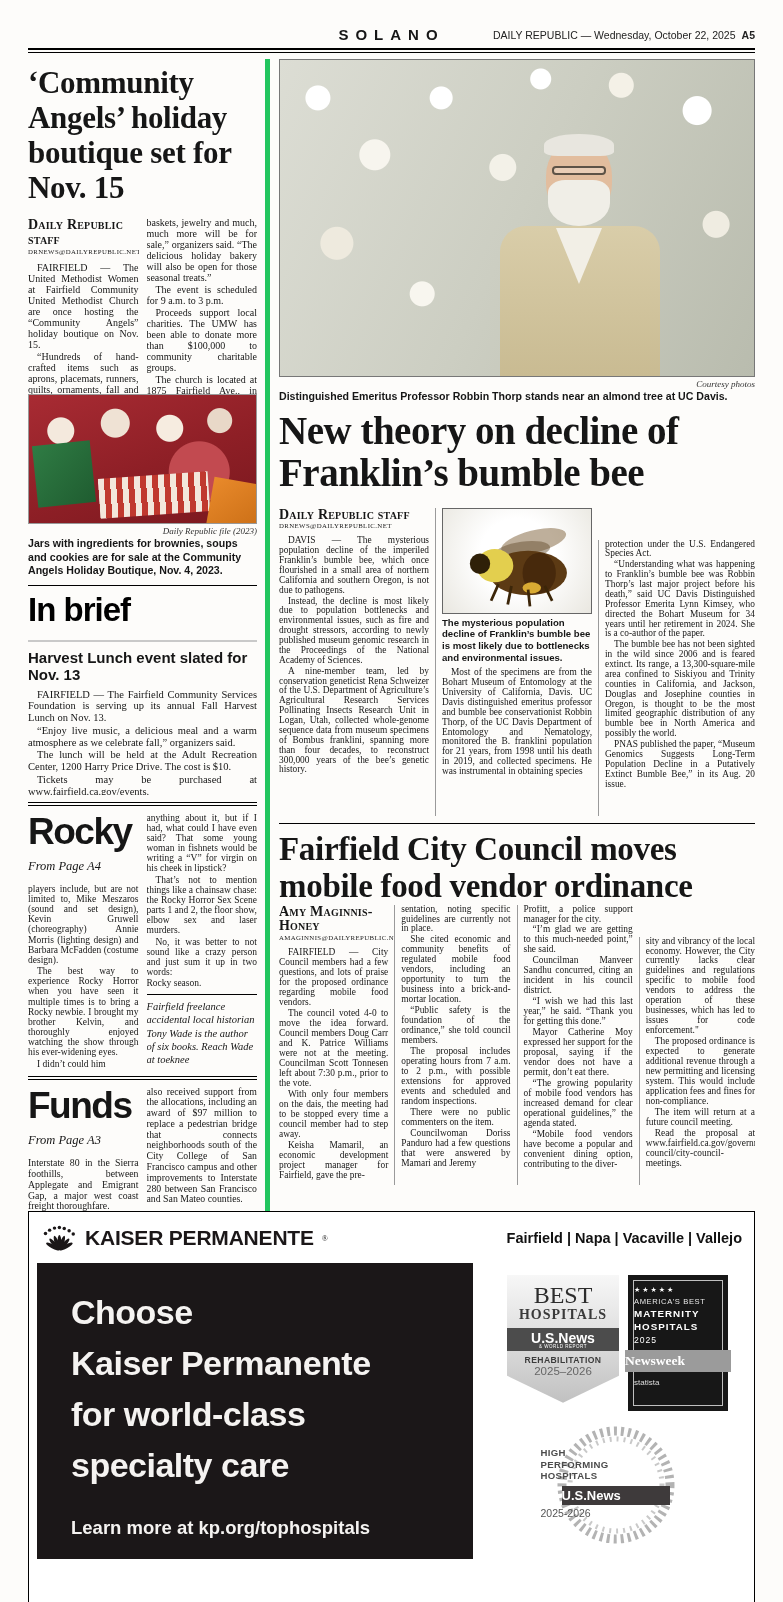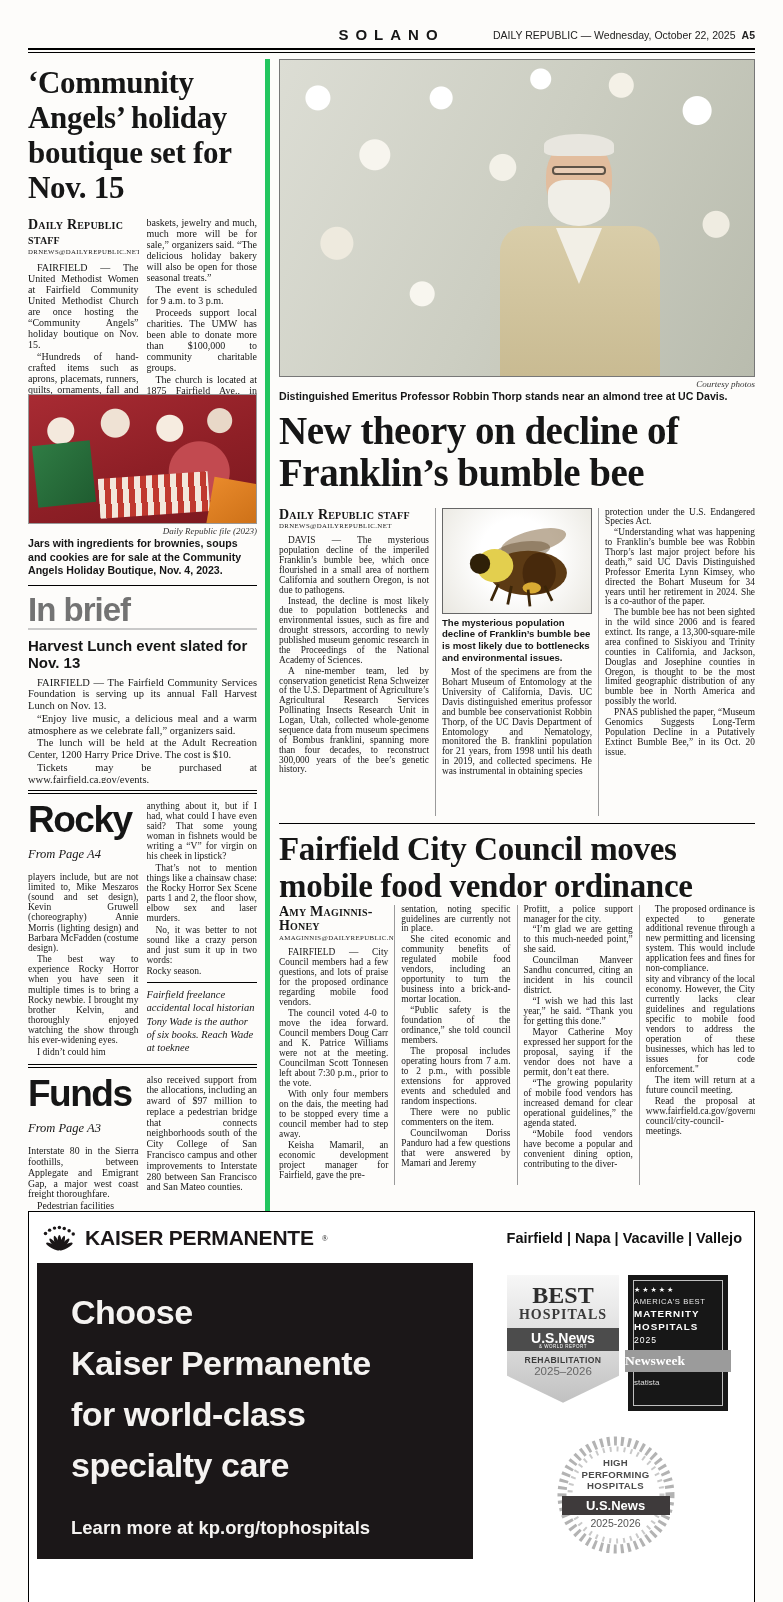--- a/index.html
+++ b/index.html
@@ -26,21 +26,21 @@
   
   .content { display:flex; height:1152px; overflow:hidden; }
   .col-left { width:242px; padding-right:8px; border-right:5px solid #22c55e; overflow:hidden; }
   .col-right { flex:1; padding-left:9px; overflow:hidden; }
 
   .cols2 { display:flex; gap:8px; }
   .cols2 .tcol { flex:1; overflow:hidden; }
   .cols3, .cols4 { display:flex; }
   .cols3 .tcol, .cols4 .tcol { flex:1; overflow:hidden; padding:0 6px; }
   .cols3 .tcol:first-child, .cols4 .tcol:first-child { padding-left:0; }
-  .cols3 .tcol:last-child, .cols4 .tcol:last-child { padding-right:0; }
+  .cols3 .tcol:last-child, .cols4 .tcol:last-child { padding-right:0;margin-top:32px; }
   .cols3 .tcol + .tcol, .cols4 .tcol + .tcol { border-left:1px solid #9a9a9a; }
 
   p.art { text-indent:9px; text-align:justify; margin:0 0 1px 0; }
   p.ni { text-indent:0; }
 
   .byline-name { font-weight:bold; font-variant:small-caps; font-size:14px; letter-spacing:.2px; }
   .byline-email { font-size:6.8px; letter-spacing:.4px; color:#222; margin-bottom:7px; }
 
   .credit { text-align:right; font-style:italic; font-size:9px; color:#333; margin:2px 0 1px; }
   .photo-caption {
@@ -68,21 +68,21 @@
       linear-gradient(160deg, #a82b33, #8e1f26 55%, #7a181e);
   }
   .jp-green { position:absolute; left:6px; bottom:18px; width:58px; height:62px; background:linear-gradient(135deg,#2f7c44,#1f5c30); transform:rotate(-6deg); }
   .jp-orange { position:absolute; right:-8px; bottom:-6px; width:54px; height:48px; background:linear-gradient(135deg,#e98a2b,#c96d15); transform:rotate(10deg); }
   .jp-stripe { position:absolute; left:70px; bottom:8px; width:110px; height:40px;
     background:repeating-linear-gradient(90deg,#f3e7dc 0 6px,#c0392f 6px 12px); transform:rotate(-4deg); }
 
   .inbrief-head { display:flex; align-items:flex-end; border-bottom:2px solid #c9c9c9; margin:4px 0 7px; }
   .inbrief-title {
     font-family:"Liberation Sans", sans-serif; font-weight:bold; font-size:33px;
-    letter-spacing:-1px; color:#737373; line-height:1; padding-bottom:2px;
+    letter-spacing:-1px; color:#000000; line-height:1; padding-bottom:14px;
   }
   .harvest-headline { font-family:"Liberation Sans", sans-serif; font-weight:bold; font-size:15px; margin:2px 0 6px; }
   .inbrief-body { height:106px; font-size:10.5px; line-height:1.12; overflow:hidden; }
 
   .sec-title { font-family:"Liberation Sans", sans-serif; font-weight:bold; font-size:37px; letter-spacing:-1.5px; line-height:1.05; }
   .frompage { font-style:italic; font-size:12.5px; margin:9px 0 10px; }
   .rocky-cols { height:256px; font-size:9.5px; line-height:1.07; overflow:hidden; }
   .funds-cols { height:160px; font-size:9.8px; line-height:1.1; overflow:hidden; }
   .tagline { font-style:italic; font-size:10.5px; line-height:1.25; border-top:1px solid #000; margin-top:6px; padding-top:5px; }
 
@@ -135,41 +135,41 @@
   .ad-cta { font-weight:bold; font-size:18.5px; margin-top:26px; }
 
   .ad-badges { position:relative; flex:1; }
   .badge-rehab {
     position:absolute; left:22px; top:12px; width:112px; height:136px; text-align:center;
     font-family:"Liberation Serif", serif;
     background:linear-gradient(180deg,#f7f7f7,#d9d9d9 55%,#bdbdbd);
     clip-path:polygon(0 0,100% 0,100% 74%,50% 94%,0 74%);
     padding-top:8px;
   }
-  .br-best { font-weight:bold; font-size:24px; line-height:1; color:#2d2d2d; }
+  .br-best { font-weight:normal; font-size:24px; line-height:1; color:#2d2d2d; }
   .br-hosp { font-weight:bold; font-size:14px; letter-spacing:1px; color:#3a3a3a; margin-bottom:5px; }
   .usnews-band { background:#4c4c4c; color:#fff; font-family:"Liberation Sans", sans-serif; font-weight:bold; font-size:14px; padding:2px 0; position:relative; }
   .usnews-sub { display:block; font-size:4.5px; letter-spacing:.5px; font-weight:normal; margin-top:-2px; }
   .br-cat { font-family:"Liberation Sans", sans-serif; font-weight:bold; font-size:8.6px; color:#3c3c3c; margin-top:4px; letter-spacing:.4px; }
   .br-years { font-family:"Liberation Sans", sans-serif; font-size:11.5px; color:#666; }
 
   .badge-maternity {
     position:absolute; right:18px; top:12px; width:100px; height:136px; background:#171717;
     padding:5px; font-family:"Liberation Sans", sans-serif; color:#fff; text-align:left;
   }
   .bm-inner { border:1px solid #bfbfbf; height:100%; padding-top:5px; position:relative; }
   .bm-stars { font-size:7px; letter-spacing:2px; color:#fff; }
   .bm-kicker { font-size:7.6px; letter-spacing:.6px; margin-top:3px; color:#e8e8e8; }
   .bm-title { font-weight:bold; font-size:9.8px; letter-spacing:1px; line-height:1.15; margin-top:2px; }
   .bm-year { font-size:8.6px; margin-top:2px; letter-spacing:1px; }
   .bm-ribbon { position:relative; left:-9px; width:calc(100% + 18px); background:#9b9b9b; color:#fff;
     font-family:"Liberation Serif", serif; font-weight:bold; font-size:13.5px; padding:3px 0; margin-top:5px; }
   .bm-statista { font-size:8px; margin-top:6px; color:#ddd; }
 
-  .badge-laurel { position:absolute; left:50%; transform:translateX(-50%); top:168px; width:150px; height:134px; text-align:center; font-family:"Liberation Sans", sans-serif; }
+  .badge-laurel { position:absolute; left:50%; transform:translateX(-50%); top:158px; width:150px; height:134px; font-family:"Liberation Sans", sans-serif; }
   .badge-laurel svg { position:absolute; left:0; top:0; width:100%; height:100%; }
   .bl-text { position:relative; padding-top:26px; }
   .bl-title { font-weight:bold; font-size:9.6px; color:#4c4c4c; line-height:1.2; letter-spacing:.3px; }
   .bl-band { width:108px; margin:4px auto 0; background:#3e3a3b; color:#fff; font-weight:bold; font-size:13px; padding:2px 0; }
   .bl-years { font-size:10.5px; color:#555; margin-top:2px; }
 </style>
 </head>
 <body>
 
 <div class="page">
@@ -296,21 +296,21 @@
               <path d="M60 80 L52 98 M74 82 L70 102 M92 86 L94 104 M110 82 L118 98" stroke="#3c2609" stroke-width="3" fill="none"></path>
             </svg>
           </figure>
           <div class="bee-cap">The mysterious population decline of Franklin’s bumble bee is most likely due to bottlenecks and environmental issues.</div>
           <p class="art">Most of the specimens are from the Bohart Museum of Entomology at the University of California, Davis. UC Davis distinguished emeritus professor and bumble bee conservationist Robbin Thorp, of the UC Davis Department of Entomology and Nematology, monitored the B. franklini population for 21 years, from 1998 until his death in 2019, and collected specimens. He was instrumental in obtaining species</p>
         </div>
         <div class="tcol">
           <p class="art ni">protection under the U.S. Endangered Species Act.</p>
           <p class="art">“Understanding what was happening to Franklin’s bumble bee was Robbin Thorp’s last major project before his death,” said UC Davis Distinguished Professor Emerita Lynn Kimsey, who directed the Bohart Museum for 34 years until her retirement in 2024. She is a co-author of the paper.</p>
           <p class="art">The bumble bee has not been sighted in the wild since 2006 and is feared extinct. Its range, a 13,300-square-mile area confined to Siskiyou and Trinity counties in California, and Jackson, Douglas and Josephine counties in Oregon, is thought to be the most limited geographic distribution of any bumble bee in North America and possibly the world.</p>
-          <p class="art">PNAS published the paper, “Museum Genomics Suggests Long-Term Population Decline in a Putatively Extinct Bumble Bee,” in its Oct. 20 issue.</p>
+          <p class="art">PNAS published the paper, “Museum Genomics Suggests Long-Term Population Decline in a Putatively Extinct Bumble Bee,” in its Aug. 20 issue.</p>
         </div>
       </div>
 
       <div class="rule1"></div>
 
       <h1 class="council-headline">Fairfield City Council moves mobile food vendor ordinance forward</h1>
 
       <div class="cols4 council-cols">
         <div class="tcol">
           <div class="byline-name">Amy Maginnis-Honey</div>
@@ -331,22 +331,22 @@
         <div class="tcol">
           <p class="art ni">Profitt, a police support manager for the city.</p>
           <p class="art">“I’m glad we are getting to this much-needed point,” she said.</p>
           <p class="art">Councilman Manveer Sandhu concurred, citing an incident in his council district.</p>
           <p class="art">“I wish we had this last year,” he said. “Thank you for getting this done.”</p>
           <p class="art">Mayor Catherine Moy expressed her support for the proposal, saying if the vendor does not have a permit, don’t eat there.</p>
           <p class="art">“The growing popularity of mobile food vendors has increased demand for clear operational guidelines,” the agenda stated.</p>
           <p class="art">“Mobile food vendors have become a popular and convenient dining option, contributing to the diver-</p>
         </div>
         <div class="tcol">
+          <p class="art ni">sity and vibrancy of the local economy. However, the City currently lacks clear guidelines and regulations specific to mobile food vendors to address the operation of these businesses, which has led to issues for code enforcement."</p>
           <p class="art">The proposed ordinance is expected to generate additional revenue through a new permitting and licensing system. This would include application fees and fines for non-compliance.</p>
-          <p class="art ni">sity and vibrancy of the local economy. However, the City currently lacks clear guidelines and regulations specific to mobile food vendors to address the operation of these businesses, which has led to issues for code enforcement."</p>
           <p class="art">The item will return at a future council meeting.</p>
           <p class="art">Read the proposal at www.fairfield.ca.gov/government/city-council/city-council-meetings.</p>
         </div>
       </div>
     </div>
   </div>
 
   <div class="ad">
     <div class="ad-header">
       <div class="kp-logo">

